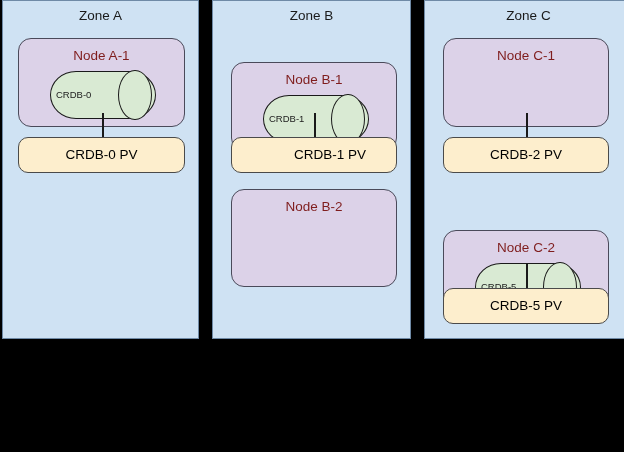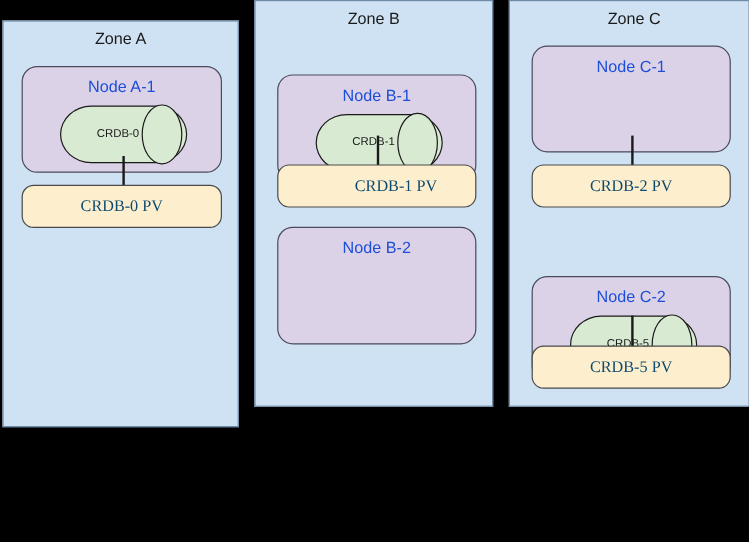--- a/index.html
+++ b/index.html
@@ -47,21 +47,21 @@
     border-radius: 13px;
     box-sizing: border-box;
   }
   .node-label {
     position: absolute;
     left: 0;
     right: 0;
     top: 9px;
     text-align: center;
     font-size: 13.5px;
-    color: #1d4ed8;
+    color: #7f1d1d;
     line-height: 16px;
     white-space: nowrap;
   }
 
   
   .cylinder {
     position: absolute;
     box-sizing: border-box;
   }
   .cyl-body {
@@ -85,59 +85,58 @@
     border: 1.3px solid #1a1a1a;
     border-radius: 50%;
     box-sizing: border-box;
   }
   .cyl-text {
     position: absolute;
     left: 6px;
     right: 40px;
     top: 50%;
     transform: translateY(-50%);
-    text-align: right;
+    text-align: left;
     font-size: 9.5px;
     color: #1a1a1a;
     line-height: 12px;
     white-space: nowrap;
   }
 
   
   .pv {
     position: absolute;
     background: #fdeecd;
     border: 1.3px solid #4a4a4a;
     border-radius: 10px;
     box-sizing: border-box;
     display: flex;
     align-items: center;
     justify-content: center;
   }
   .pv-label {
     font-size: 13.5px;
-    color: #0c4a6e;
+    color: #000000;
     line-height: 16px;
     white-space: nowrap;
-    font-family: Liberation Serif, serif;
   }
 
   
   .connector {
     position: absolute;
     width: 1.6px;
     background: #1a1a1a;
   }
 </style>
 </head>
 <body>
 
 <div id="canvas">
 
-  <div class="zone" style="left:2px; top:17px; width:197px; height:339px;">
+  <div class="zone" style="left:2px; top:0px; width:197px; height:339px;">
     <div class="zone-label">Zone A</div>
 
     <div class="node" style="left:15px; top:37px; width:167px; height:89px;">
       <div class="node-label">Node A-1</div>
       <div class="cylinder" style="left:31px; top:32px; width:106px; height:48px;">
         <div class="cyl-body"></div>
         <div class="cyl-cap"></div>
         <div class="cyl-text">CRDB-0</div>
       </div>
     </div>

